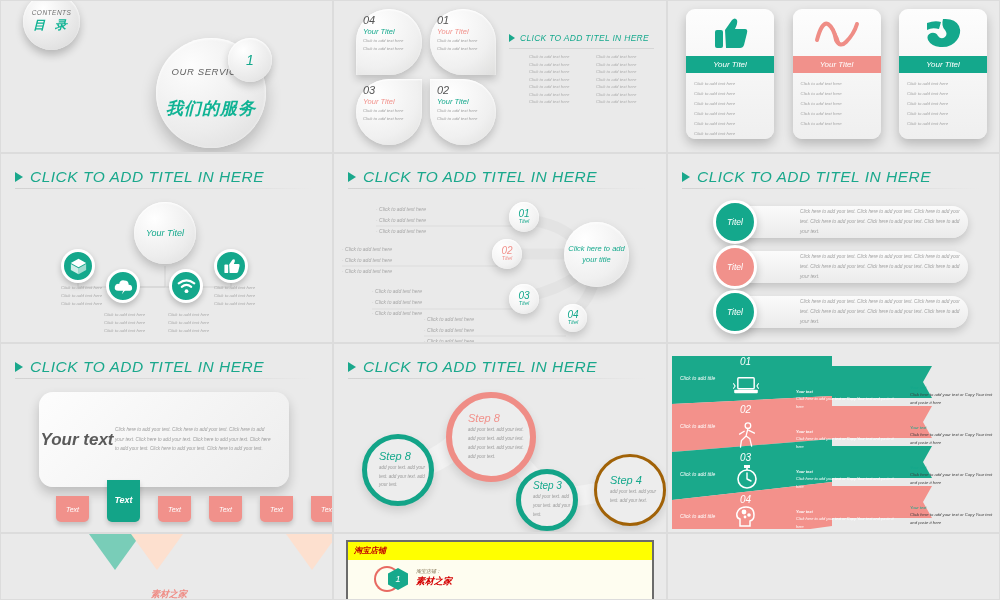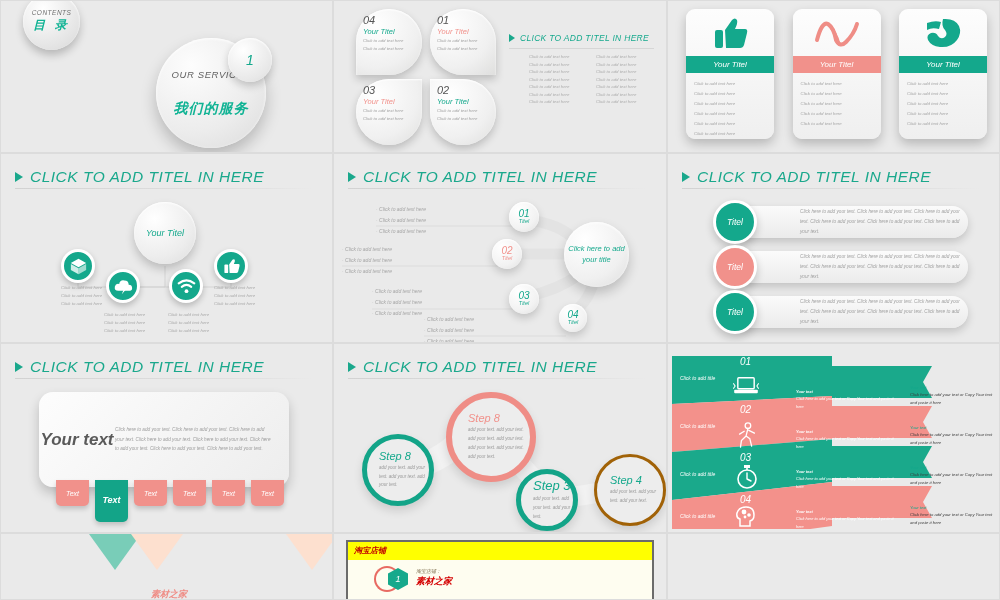--- a/index.html
+++ b/index.html
@@ -62,21 +62,21 @@
   .toc-circle .cn { font-size:12px; font-weight:bold; color:#10b394; letter-spacing:3px; margin-top:1px;}
 
   .svc-big {
     position:absolute; left:155px; top:37px; width:110px; height:110px;
     border-radius:50%;
     background:radial-gradient(circle at 32% 25%, #fdfdfd, #ececec 60%, #dadada);
     box-shadow:0 8px 16px rgba(0,0,0,.22), inset 0 1px 3px #fff;
     display:flex; flex-direction:column; align-items:center; justify-content:center;
   }
   .svc-big .en { font-size:9.5px; color:#636363; letter-spacing:.6px; }
-  .svc-big .cn { font-size:14px; font-weight:bold; color:#10b394; letter-spacing:1px; margin-top:20px;}
+  .svc-big .cn { font-size:17px; font-weight:bold; color:#10b394; letter-spacing:1px; margin-top:20px;}
   .svc-num {
     position:absolute; left:227px; top:37px; width:44px; height:44px;
     border-radius:50%;
     background:radial-gradient(circle at 34% 28%, #ffffff, #e8e8e8 70%, #d8d8d8);
     box-shadow:0 4px 8px rgba(0,0,0,.2), inset 0 1px 2px #fff;
     display:flex;align-items:center;justify-content:center;
     font-size:14px;color:#14a88c;
   }
 
   
@@ -187,21 +187,21 @@
 
   
   .panel7{
     position:absolute;left:38px;top:48px;width:250px;height:95px;border-radius:14px;
     background:linear-gradient(135deg,#fdfdfd,#ededed);
     box-shadow:0 6px 12px rgba(0,0,0,.2);
     display:flex;align-items:center;
   }
   .panel7 .big{width:76px;text-align:center;font-size:17px;font-weight:bold;color:#5a5a5a;line-height:1.25;}
   .panel7 .para{flex:1;padding-right:16px;font-size:4.7px;color:#9d9d9d;line-height:2.1;}
-  .tabs{position:absolute;left:55px;top:136px;display:flex;gap:6px;align-items:flex-start;}
+  .tabs{position:absolute;left:55px;top:136px;display:flex;gap:18px;align-items:flex-end;}
   .tab{
     width:33px;height:26px;border-radius:0 0 5px 5px;background:#f1918b;
     color:#fff;font-size:7px;display:flex;align-items:center;justify-content:center;
     box-shadow:0 3px 5px rgba(0,0,0,.18);
   }
   .tab.active{background:#13a488;height:42px;font-size:9px;font-weight:bold;padding:0 3px;text-align:center;line-height:1.1;}
 
   
   .step{
     position:absolute;border-radius:50%;background:#ededed;
@@ -552,21 +552,21 @@
 
     <div class="step s1">
       <div class="sh teal">Step 8</div>
       <div class="sp">add your text. add your text. add your text. add your text.</div>
     </div>
     <div class="step s2">
       <div class="sh salmon">Step 8</div>
       <div class="sp">add your text. add your text. add your text. add your text. add your text. add your text. add your text.</div>
     </div>
     <div class="step s3">
-      <div class="sh teal" style="font-size:13px">Step 3</div>
+      <div class="sh teal" style="font-size:10px">Step 3</div>
       <div class="sp">add your text. add your text. add your text.</div>
     </div>
     <div class="step s4">
       <div class="sh teal">Step 4</div>
       <div class="sp">add your text. add your text. add your text.</div>
     </div>
   </div>
 
   <div class="cell">
     <svg style="position:absolute;left:4px;top:10px;width:260px;height:175px">

